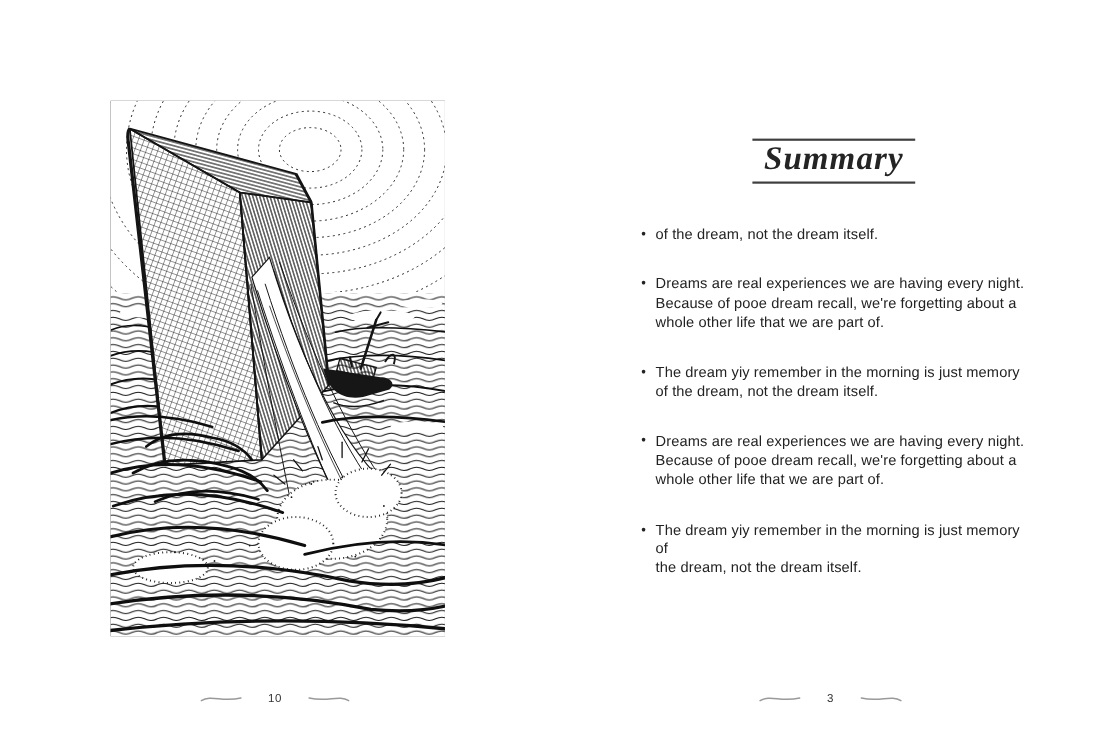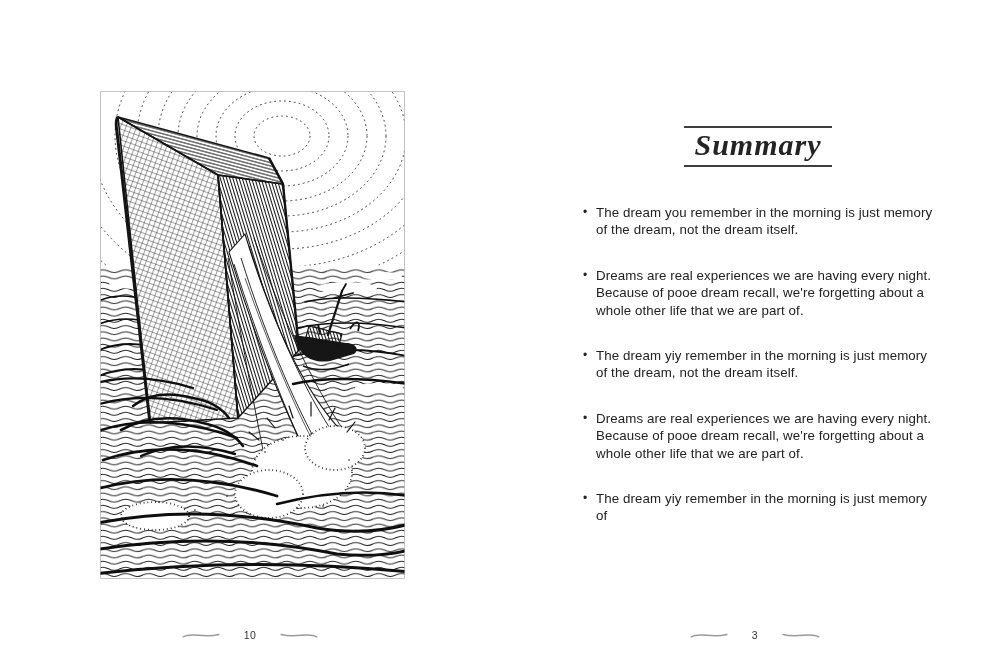--- a/index.html
+++ b/index.html
@@ -201,21 +201,20 @@
     <header class="title-wrap">
       <div class="title-box">
         <h1 class="page-title">Summary</h1>
       </div>
     </header>
 
     <ul class="summary-list">
       <li>
         <span class="bullet-dot">•</span>
         <span class="bullet-lines">
-          <span class="line">The dream you remember in the morning is just memory</span>
           <span class="line">of the dream, not the dream itself.</span>
         </span>
       </li>
       <li>
         <span class="bullet-dot">•</span>
         <span class="bullet-lines">
           <span class="line">Dreams are real experiences we are having every night.</span>
           <span class="line">Because of pooe dream recall, we're forgetting about a</span>
           <span class="line">whole other life that we are part of.</span>
         </span>
@@ -232,20 +231,21 @@
         <span class="bullet-lines">
           <span class="line">Dreams are real experiences we are having every night.</span>
           <span class="line">Because of pooe dream recall, we're forgetting about a</span>
           <span class="line">whole other life that we are part of.</span>
         </span>
       </li>
       <li>
         <span class="bullet-dot">•</span>
         <span class="bullet-lines">
           <span class="line">The dream yiy remember in the morning is just memory of</span>
+          <span class="line">the dream, not the dream itself.</span>
         </span>
       </li>
     </ul>
 
     <footer class="page-footer" style="transform:translateX(5px)">
       <svg class="flourish" width="38" height="10" viewBox="0 0 38 10">
         <path d="M1,7 C10,1.5 20,8.5 37,4.5" fill="none" stroke="#9a9a9a" stroke-width="1.4" stroke-linecap="round"></path>
       </svg>
       <span class="page-num">3</span>
       <svg class="flourish" width="38" height="10" viewBox="0 0 38 10" style="transform:scaleX(-1)">

